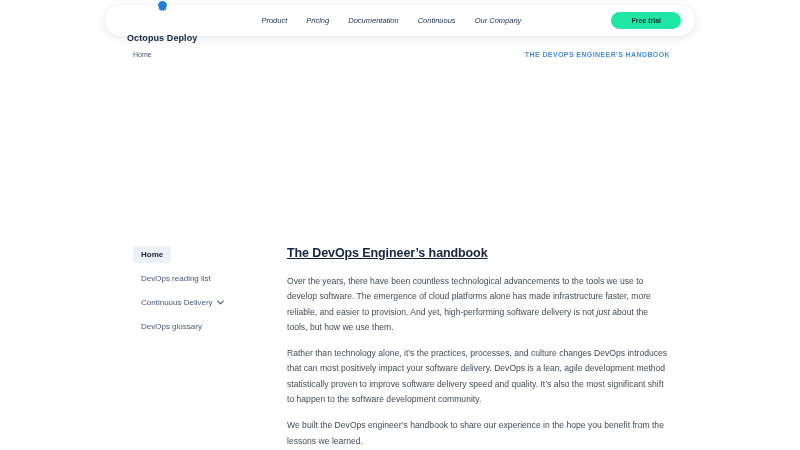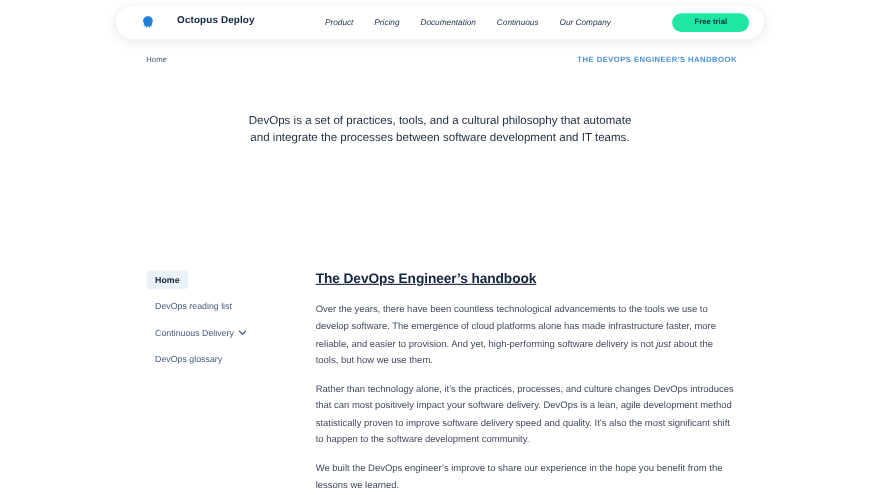--- a/index.html
+++ b/index.html
@@ -4,21 +4,21 @@
 <style>
   * { margin:0; padding:0; box-sizing:border-box; }
   html,body { width:800px; height:450px; background:#ffffff; overflow:hidden;
     font-family:"Liberation Sans", sans-serif; -webkit-font-smoothing:antialiased; }
   .page { position:relative; width:800px; height:450px; background:#fff; }
 
   
   .navbar { position:absolute; left:105px; top:5px; width:590px; height:31px;
     background:#fff; border-radius:17px; box-shadow:0 2px 10px rgba(20,40,80,.10), 0 0 2px rgba(20,40,80,.06);
     display:flex; align-items:center; padding:0 14px 0 22px; }
-  .brand { display:flex; gap:19px; cursor:pointer; }
+  .brand { display:flex; align-items:center; gap:19px; cursor:pointer;flex-direction:column; }
   .brand svg { width:15px; height:15px; }
   .brand-name { font-size:9px; font-weight:700; color:#10253e; letter-spacing:.1px; }
   .nav-links { display:flex; align-items:flex-start; gap:19px; margin-left:64px;font-style:italic; }
   .nav-link { font-size:7.5px; color:#1c2e4a; cursor:pointer; white-space:nowrap; }
   .cta-btn { margin-left:auto; background:#1fe6a2; color:#0c2b3e; border:none; cursor:pointer;
     font-family:inherit; font-size:7px; font-weight:700; border-radius:9px; padding:5px 20px; }
 
   
   .crumb-row { position:absolute; left:133px; top:51px; width:537px; display:flex;
     justify-content:space-between; align-items:center; }
@@ -67,21 +67,20 @@
     </div>
     <button class="cta-btn">Free trial</button>
   </nav>
 
   <div class="crumb-row">
     <span class="crumb-home">Home</span>
     <a class="handbook-link">THE DEVOPS ENGINEER'S HANDBOOK</a>
   </div>
 
   <header class="hero">
-    <p>DevOps is a set of practices, tools, and a cultural philosophy that automate and integrate the processes between software development and IT teams.</p>
   </header>
 
   <div class="content">
 
     <aside class="side">
       <div class="side-item active">
         <span>Home</span>
       </div>
       <div class="side-item">
         <span>DevOps reading list</span>
@@ -94,18 +93,18 @@
       </div>
       <div class="side-item">
         <span>DevOps glossary</span>
       </div>
     </aside>
 
     <section class="main-col">
       <h2 class="h2-top">The DevOps Engineer’s handbook</h2>
       <p><span>Over the years, there have been countless technological advancements to the tools we use to develop software. The emergence of cloud platforms alone has made infrastructure faster, more reliable, and easier to provision. And yet, high-performing software delivery is not </span><em>just</em><span> about the tools, but how we use them.</span></p>
       <p>Rather than technology alone, it’s the practices, processes, and culture changes DevOps introduces that can most positively impact your software delivery. DevOps is a lean, agile development method statistically proven to improve software delivery speed and quality. It’s also the most significant shift to happen to the software development community.</p>
-      <p>We built the DevOps engineer’s improve to share our experience in the hope you benefit from the lessons we learned.</p>
+      <p>We built the DevOps engineer’s handbook to share our experience in the hope you benefit from the lessons we learned.</p>
 
     </section>
 
   </div>
 </div>
 
 </body></html>

